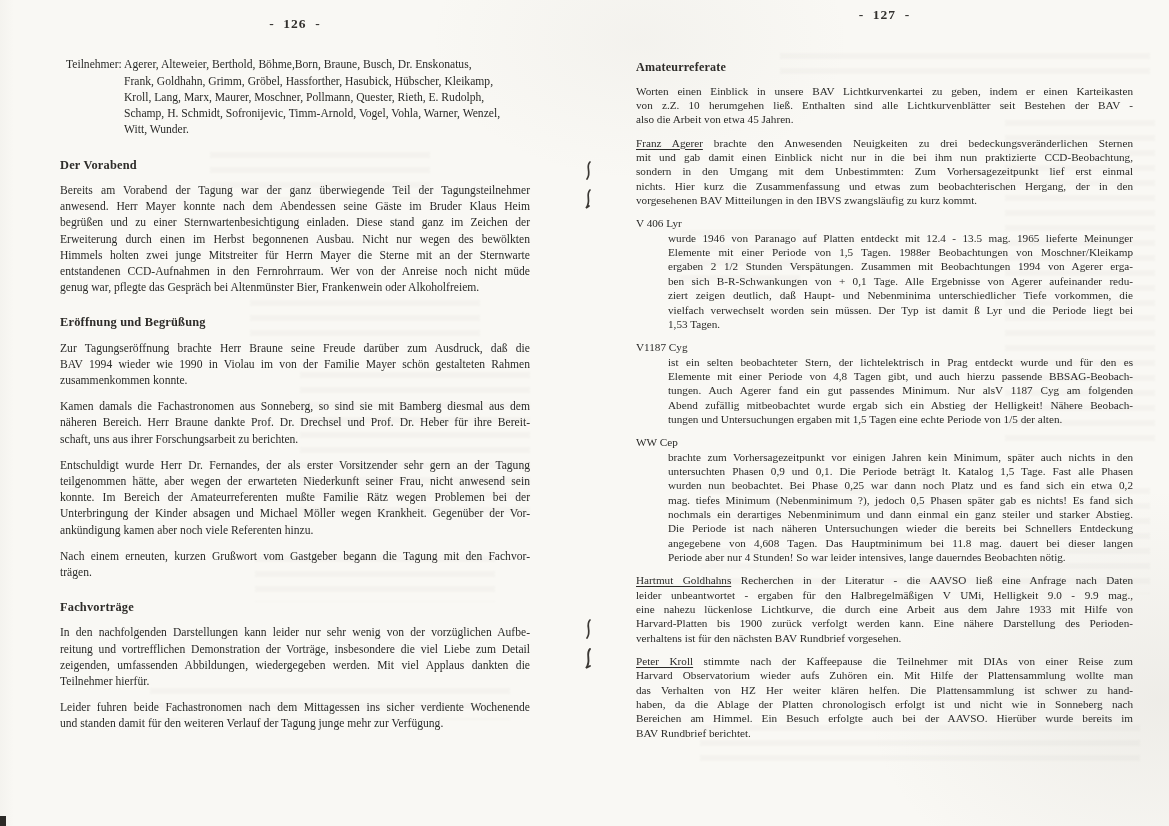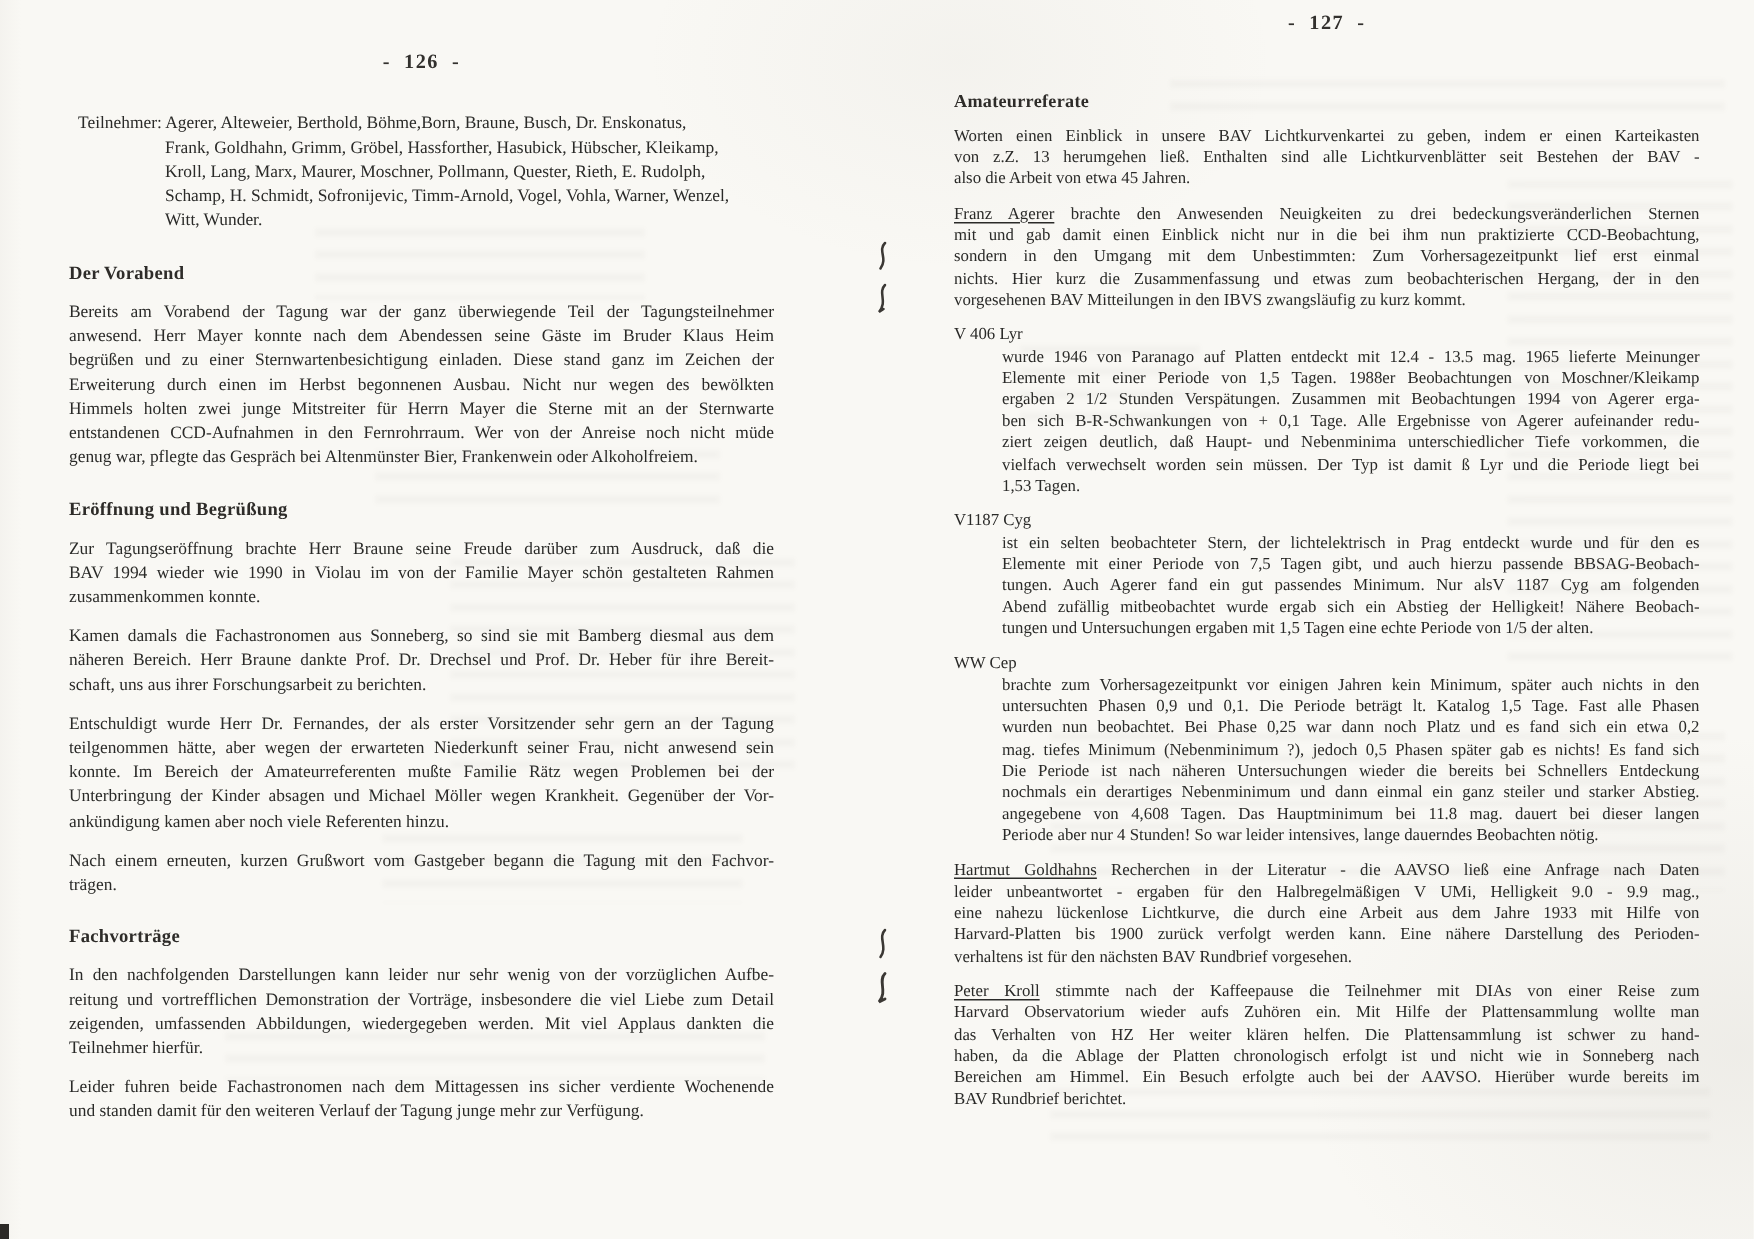--- a/index.html
+++ b/index.html
@@ -30,21 +30,21 @@
   .tn .ln{padding-left:64px;text-align:center;}
   .tn .ln:first-child{padding-left:6px;}
   h2.sec{
     font-size:12.4px;font-weight:bold;margin:0;color:#2e2c29;letter-spacing:0.2px;
   }
   .para{font-size:inherit;}
   .ln{text-align:justify;text-align-last:justify;}
   .ln.last{text-align-last:left;}
   .uname{text-decoration:underline;text-underline-offset:2px;}
   
-  .p126{left:46px;width:470px;padding-top:33px;font-size:11.6px;line-height:16.2px;}
+  .p126{left:60px;width:470px;padding-top:16px;font-size:11.6px;line-height:16.2px;}
   .p126 .section-1{margin-top:17px;}
   .p126 .para{margin-top:10px;}
   .p126 h2.sec{margin-top:18px;}
   
   .p127{left:636px;width:497px;padding-top:8px;font-size:11.2px;line-height:14.35px;}
   .p127 h2.sec{margin-top:38px;font-size:12.1px;}
   .p127 .para{margin-top:9px;}
   .p127 .subhead{margin-top:9px;text-align:left;}
   .p127 .subhead + .para{margin-top:0;margin-left:32px;}
   
@@ -151,21 +151,21 @@
   </div>
 </div>
 
 <div class="page p127">
   <div class="page-inner">
     <div class="pg-head">-  127  -</div>
     <h2 class="sec">Amateurreferate</h2>
     <div>
         <div class="para">
           <div class="ln">Worten einen Einblick in unsere BAV Lichtkurvenkartei zu geben, indem er einen Karteikasten</div>
-          <div class="ln">von z.Z. 13 herumgehen ließ. Enthalten sind alle Lichtkurvenblätter seit Bestehen der BAV -</div>
+          <div class="ln">von z.Z. 10 herumgehen ließ. Enthalten sind alle Lichtkurvenblätter seit Bestehen der BAV -</div>
           <div class="ln last">also die Arbeit von etwa 45 Jahren.</div>
         </div>
         <div class="para">
           <div class="ln"><span class="uname">Franz Agerer</span> brachte den Anwesenden Neuigkeiten zu drei bedeckungsveränderlichen Sternen</div>
           <div class="ln">mit und gab damit einen Einblick nicht nur in die bei ihm nun praktizierte CCD-Beobachtung,</div>
           <div class="ln">sondern in den Umgang mit dem Unbestimmten: Zum Vorhersagezeitpunkt lief erst einmal</div>
           <div class="ln">nichts. Hier kurz die Zusammenfassung und etwas zum beobachterischen Hergang, der in den</div>
           <div class="ln last">vorgesehenen BAV Mitteilungen in den IBVS zwangsläufig zu kurz kommt.</div>
         </div>
         <div class="subhead">V 406 Lyr</div>
@@ -174,33 +174,33 @@
           <div class="ln">Elemente mit einer Periode von 1,5 Tagen. 1988er  Beobachtungen von Moschner/Kleikamp</div>
           <div class="ln">ergaben 2 1/2 Stunden Verspätungen. Zusammen mit Beobachtungen 1994 von Agerer erga-</div>
           <div class="ln">ben sich B-R-Schwankungen von + 0,1 Tage. Alle Ergebnisse von Agerer aufeinander redu-</div>
           <div class="ln">ziert zeigen deutlich, daß Haupt- und Nebenminima unterschiedlicher Tiefe vorkommen, die</div>
           <div class="ln">vielfach verwechselt worden sein müssen. Der Typ ist damit  ß Lyr und die Periode liegt bei</div>
           <div class="ln last">1,53 Tagen.</div>
         </div>
         <div class="subhead">V1187 Cyg</div>
         <div class="para">
           <div class="ln">ist ein selten beobachteter Stern, der lichtelektrisch in Prag entdeckt wurde und für den es</div>
-          <div class="ln">Elemente mit einer Periode von 7,5 Tagen gibt, und auch hierzu passende BBSAG-Beobach-</div>
+          <div class="ln">Elemente mit einer Periode von 4,8 Tagen gibt, und auch hierzu passende BBSAG-Beobach-</div>
           <div class="ln">tungen. Auch Agerer fand ein gut passendes Minimum. Nur alsV 1187 Cyg am folgenden</div>
           <div class="ln">Abend zufällig mitbeobachtet wurde ergab sich ein Abstieg der Helligkeit! Nähere Beobach-</div>
           <div class="ln last">tungen und Untersuchungen ergaben mit 1,5 Tagen eine echte Periode von 1/5 der alten.</div>
         </div>
         <div class="subhead">WW Cep</div>
         <div class="para">
           <div class="ln">brachte zum Vorhersagezeitpunkt vor einigen Jahren kein Minimum, später auch nichts in den</div>
           <div class="ln">untersuchten Phasen 0,9 und 0,1. Die Periode beträgt lt. Katalog 1,5 Tage. Fast alle Phasen</div>
           <div class="ln">wurden nun beobachtet. Bei Phase 0,25 war dann noch Platz und es fand sich ein etwa 0,2</div>
           <div class="ln">mag. tiefes Minimum (Nebenminimum ?), jedoch 0,5 Phasen später gab es nichts! Es fand sich</div>
+          <div class="ln">nochmals ein derartiges Nebenminimum und dann einmal ein ganz steiler und starker Abstieg.</div>
           <div class="ln">Die Periode ist nach näheren Untersuchungen wieder die bereits bei Schnellers Entdeckung</div>
-          <div class="ln">nochmals ein derartiges Nebenminimum und dann einmal ein ganz steiler und starker Abstieg.</div>
           <div class="ln">angegebene von 4,608 Tagen. Das Hauptminimum bei 11.8 mag. dauert bei dieser langen</div>
           <div class="ln last">Periode aber nur 4 Stunden! So war leider intensives, lange dauerndes Beobachten nötig.</div>
         </div>
         <div class="para">
           <div class="ln"><span class="uname">Hartmut Goldhahns</span> Recherchen in der Literatur - die AAVSO ließ eine Anfrage nach Daten</div>
           <div class="ln">leider unbeantwortet - ergaben für den Halbregelmäßigen V UMi, Helligkeit  9.0 - 9.9 mag.,</div>
           <div class="ln">eine nahezu lückenlose Lichtkurve, die durch eine Arbeit aus dem Jahre 1933 mit Hilfe von</div>
           <div class="ln">Harvard-Platten bis 1900 zurück verfolgt werden kann. Eine nähere Darstellung des Perioden-</div>
           <div class="ln last">verhaltens ist für den nächsten BAV Rundbrief vorgesehen.</div>
         </div>

